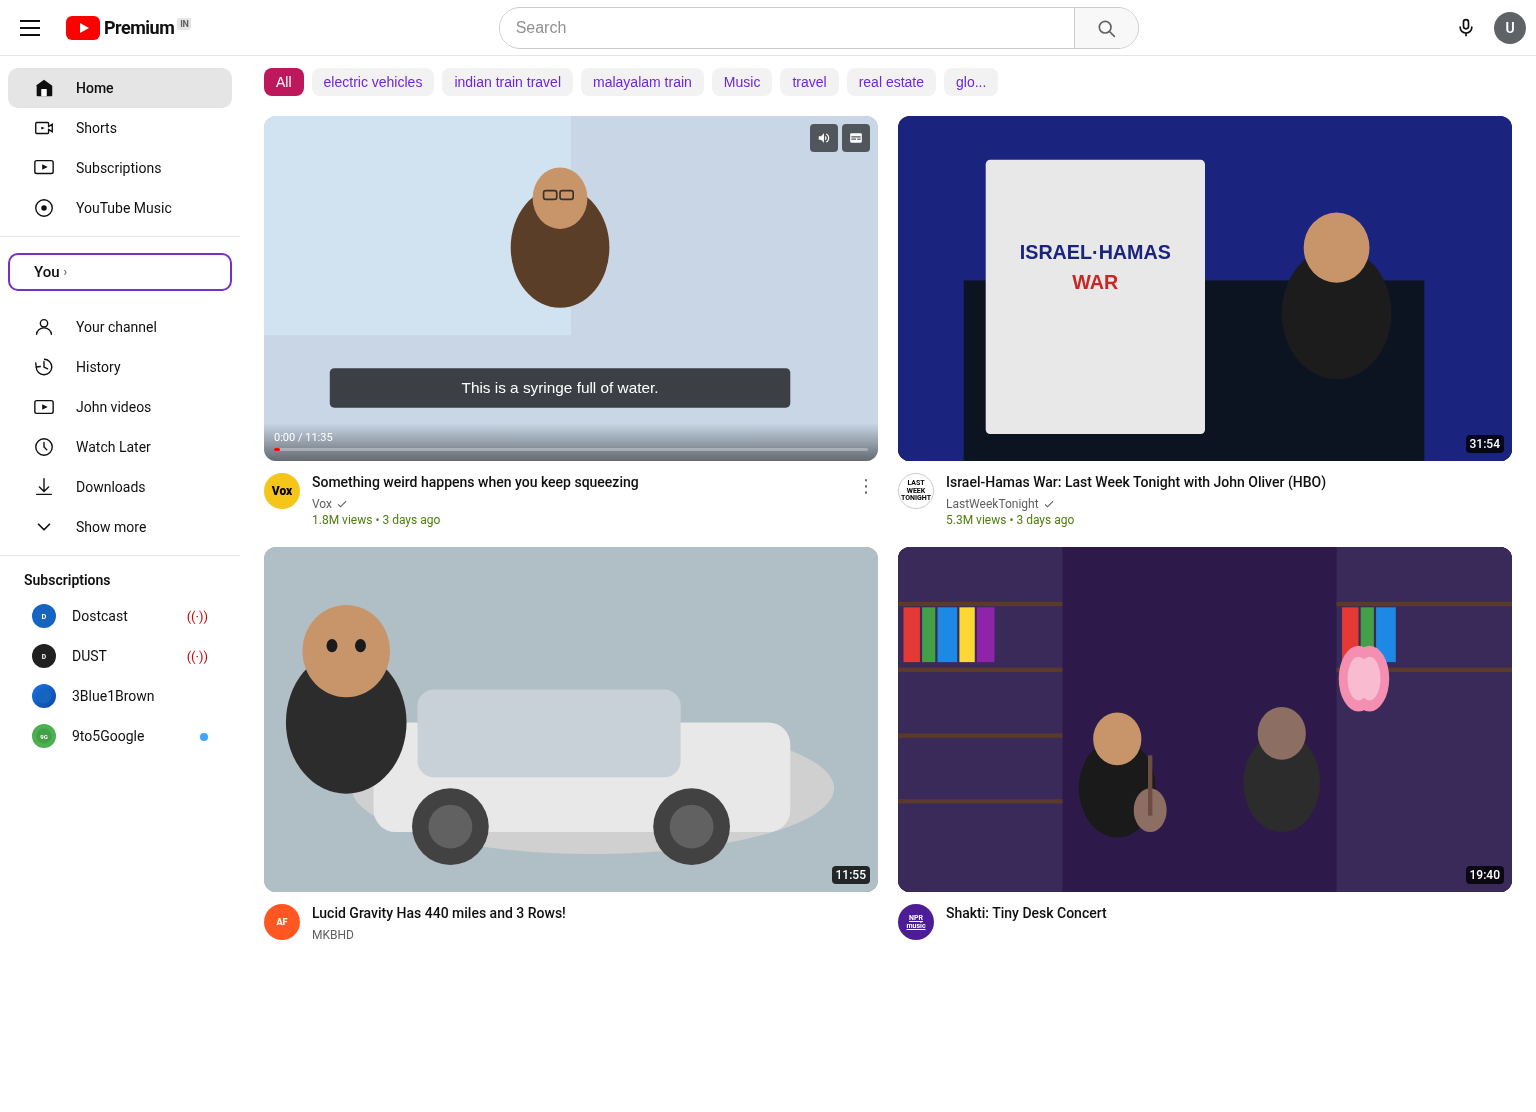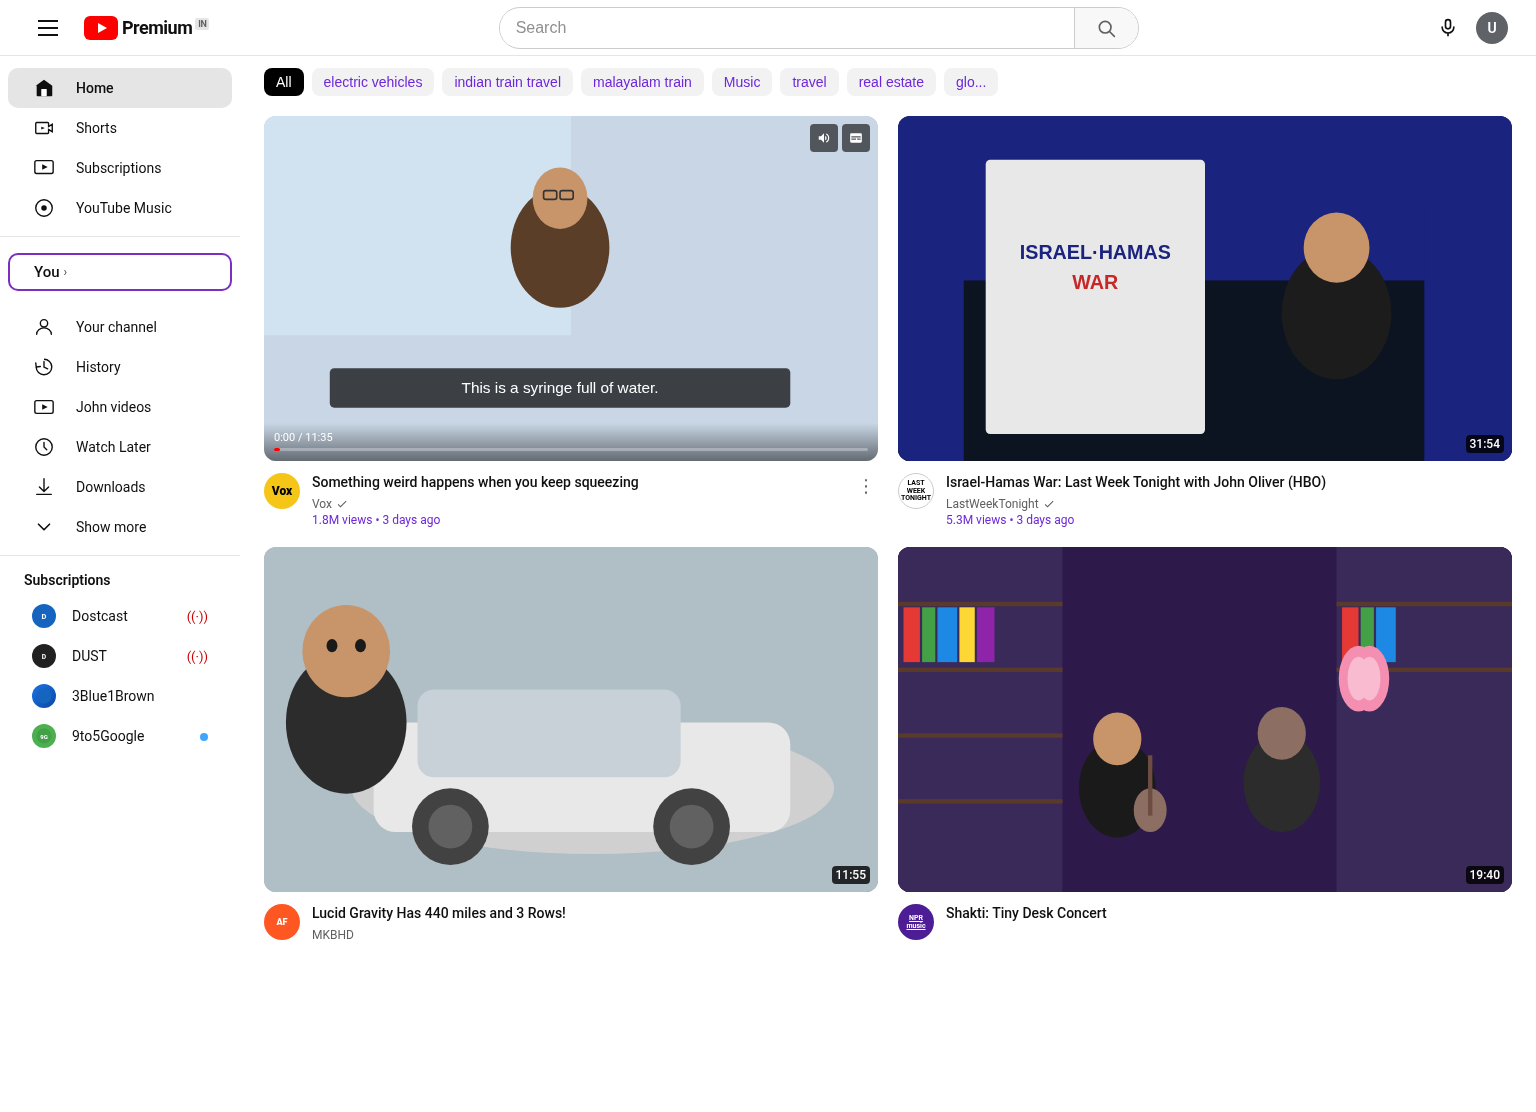--- a/index.html
+++ b/index.html
@@ -1,20 +1,20 @@
 <!DOCTYPE html>
 <html><head>
   <meta charset="utf-8">
   <style>
     * { box-sizing: border-box; margin: 0; padding: 0; }
     body { font-family: 'Roboto', Arial, sans-serif; background: #fff; color: #0f0f0f; overflow-x: hidden; }
 
     
     .app { display: flex; flex-direction: column; height: 100vh; }
-    .header { display: flex; align-items: center; padding: 0 28px; height: 56px; border-bottom: 1px solid #e5e5e5; position: sticky; top: 0; background: #fff; z-index: 100; gap: 16px; }
+    .header { display: flex; align-items: center; padding: 0 10px; height: 56px; border-bottom: 1px solid #e5e5e5; position: sticky; top: 0; background: #fff; z-index: 100; gap: 16px; }
     .main-content { display: flex; flex: 1; overflow: hidden; }
     .sidebar { width: 240px; min-width: 240px; overflow-y: auto; padding: 12px 0; border-right: none; }
     .content-area { flex: 1; overflow-y: auto; padding: 0 24px 24px 24px; }
 
     
     .header-left { display: flex; align-items: center; gap: 16px; }
     .hamburger { display: flex; flex-direction: column; gap: 5px; cursor: pointer; padding: 8px; border-radius: 50%; }
     .hamburger span { display: block; width: 20px; height: 2px; background: #0f0f0f; }
     .logo { display: flex; align-items: center; gap: 4px; cursor: pointer; }
     .logo-icon { display: flex; align-items: center; }
@@ -41,34 +41,34 @@
     .you-chevron { font-size: 12px; color: #606060; }
 
     
     .sub-item { display: flex; align-items: center; gap: 16px; padding: 8px 24px; cursor: pointer; font-size: 14px; }
     .sub-avatar { width: 24px; height: 24px; border-radius: 50%; flex-shrink: 0; display: flex; align-items: center; justify-content: center; font-size: 10px; font-weight: 700; color: #fff; }
 
     
     .filter-row { display: flex; gap: 8px; padding: 12px 0; overflow-x: auto; position: sticky; top: 0; background: #fff; z-index: 50; scrollbar-width: none; }
     .filter-row::-webkit-scrollbar { display: none; }
     .chip { padding: 6px 12px; border-radius: 8px; font-size: 14px; cursor: pointer; white-space: nowrap; border: none; font-weight: 400; }
-    .chip.active { background: #000000; color: #fff; }
+    .chip.active { background: #be185d; color: #fff; }
     .chip.inactive { background: #f2f2f2; color: #6d28d9; }
 
     
     .video-grid { display: grid; grid-template-columns: 1fr 1fr; gap: 20px; margin-top: 8px; }
     .video-card { cursor: pointer; }
     .thumbnail { position: relative; width: 100%; padding-top: 56.25%; border-radius: 12px; overflow: hidden; background: #333; padding-left: 40px; }
     .thumbnail-placeholder { position: absolute; top: 0; left: 0; width: 100%; height: 100%; display: flex; align-items: center; justify-content: center; }
     .duration { position: absolute; bottom: 8px; right: 8px; background: rgba(0,0,0,0.8); color: #fff; font-size: 12px; font-weight: 500; padding: 2px 4px; border-radius: 4px; }
     .video-info { display: flex; gap: 12px; margin-top: 12px; }
     .video-meta { flex: 1; }
     .video-title { font-size: 14px; font-weight: 500; line-height: 1.4; color: #0f0f0f; display: -webkit-box; -webkit-line-clamp: 2; -webkit-box-orient: vertical; overflow: hidden; }
     .channel-name { font-size: 12px; color: #606060; margin-top: 4px; display: flex; align-items: center; gap: 4px; }
-    .video-stats { font-size: 12px; color: #6d28d9; margin-top: 2px; }
+    .video-stats { font-size: 12px; color: #4d7c0f; margin-top: 2px; }
     .more-btn { width: 24px; height: 24px; display: flex; align-items: center; justify-content: center; border-radius: 50%; cursor: pointer; flex-shrink: 0; color: #606060; font-size: 18px; }
 
     
     .overlay-icons { position: absolute; top: 8px; right: 8px; display: flex; gap: 4px; }
     .overlay-icon { background: rgba(0,0,0,0.6); color: #fff; width: 28px; height: 28px; border-radius: 4px; display: flex; align-items: center; justify-content: center; font-size: 14px; }
 
     
     .progress-overlay { position: absolute; bottom: 0; left: 0; right: 0; padding: 8px 10px 10px; background: linear-gradient(transparent, rgba(0,0,0,0.5)); }
     .progress-text { color: #fff; font-size: 11px; margin-bottom: 4px; }
 

